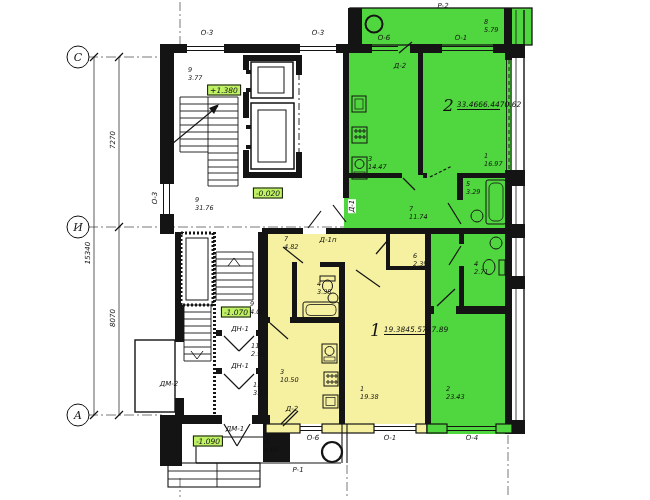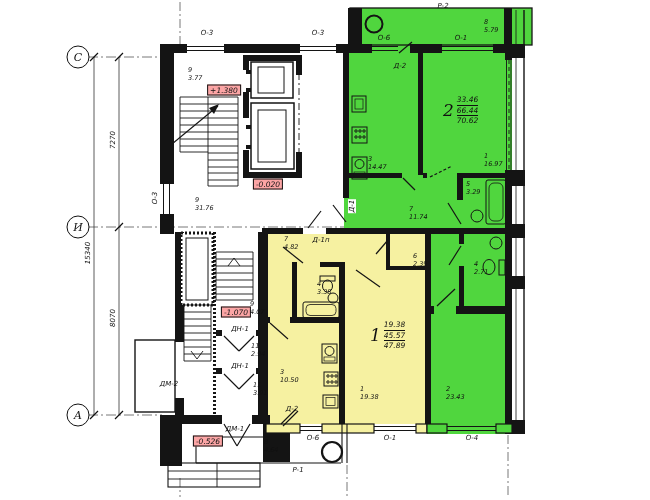--- a/index.html
+++ b/index.html
@@ -3,28 +3,28 @@
 <meta charset="utf-8">
 <style>
   html,body{margin:0;padding:0;background:#fff;}
   .plan{position:relative;width:650px;height:500px;background:#fff;overflow:hidden;
         font-family:"DejaVu Sans",sans-serif;color:#111;}
   .plan svg{position:absolute;left:0;top:0;}
   .lbl{position:absolute;white-space:nowrap;font:italic 7px/8px "DejaVu Sans",sans-serif;color:#111;}
   .op{transform:translate(-50%,-50%);text-align:center;}
   .rot{transform:translate(-50%,-50%) rotate(-90deg);background:#fff;padding:0 1px;}
   .room{display:flex;flex-direction:column;font:italic 6.5px/7.5px "DejaVu Sans",sans-serif;}
-  .ebox{transform:translate(-50%,-50%);border:1px solid #111;background:#fca5a5;
+  .ebox{transform:translate(-50%,-50%);border:1px solid #111;background:#bef264;
         font:italic 7.5px/9px "DejaVu Sans",sans-serif;padding:0 2px;}
   .ax{width:21px;height:21px;border:1.4px solid #111;border-radius:50%;background:#fff;
       transform:translate(-50%,-50%);display:flex;align-items:center;justify-content:center;
       font:italic 11px "DejaVu Serif",serif;}
   .apt{display:flex;align-items:center;gap:3px;}
   .apt-num{font:italic 17px "DejaVu Serif",serif;}
-  .apt-fr{display:flex;flex-direction:column;font:italic 7.5px/9.5px "DejaVu Sans",sans-serif;}
+  .apt-fr{display:flex;flex-direction:row;font:italic 7.5px/9.5px "DejaVu Sans",sans-serif;}
   .apt-fr .f1,.apt-fr .f2{border-bottom:1px solid #111;}
   .fill-apt2{fill:var(--apartment2,#50d63e);}
   .fill-apt1{fill:var(--apartment1,#f6f1a1);}
 </style>
 </head>
 <body>
 
 <div class="plan">
 
 <svg width="650" height="500" viewBox="0 0 650 500">
@@ -247,35 +247,35 @@
 <div class="lbl rot" style="left:113px;top:318px">8070</div>
 
 <div class="lbl op" style="left:443px;top:6px">Р-2</div>
 <div class="lbl op" style="left:207px;top:33px">О-3</div>
 <div class="lbl op" style="left:318px;top:33px">О-3</div>
 <div class="lbl op" style="left:384px;top:38px">О-6</div>
 <div class="lbl op" style="left:461px;top:38px">О-1</div>
 <div class="lbl op" style="left:400px;top:66px">Д-2</div>
 <div class="lbl rot" style="left:155px;top:198px">О-3</div>
 <div class="lbl rot" style="left:352px;top:206px">Д-1</div>
-<div class="lbl op" style="left:321px;top:240px">Д-1п</div>
+<div class="lbl op" style="left:328px;top:240px">Д-1п</div>
 <div class="lbl op" style="left:240px;top:329px">ДН-1</div>
 <div class="lbl op" style="left:240px;top:366px">ДН-1</div>
 <div class="lbl op" style="left:169px;top:384px">ДМ-2</div>
 <div class="lbl op" style="left:235px;top:429px">ДМ-1</div>
 <div class="lbl op" style="left:292px;top:409px">Д-2</div>
 <div class="lbl op" style="left:298px;top:470px">Р-1</div>
 <div class="lbl op" style="left:313px;top:438px">О-6</div>
 <div class="lbl op" style="left:390px;top:438px">О-1</div>
 <div class="lbl op" style="left:472px;top:438px">О-4</div>
 
 <div class="lbl ebox" style="left:224px;top:90px">+1.380</div>
-<div class="lbl ebox" style="left:268px;top:184px">-0.020</div>
+<div class="lbl ebox" style="left:268px;top:193px">-0.020</div>
 <div class="lbl ebox" style="left:236px;top:312px">-1.070</div>
-<div class="lbl ebox" style="left:208px;top:441px">-0.526</div>
+<div class="lbl ebox" style="left:208px;top:441px">-1.090</div>
 
 <div class="lbl room" style="left:188px;top:67px">
       <span>9</span>
       <span>3.77</span>
     </div>
 <div class="lbl room" style="left:195px;top:197px">
       <span>9</span>
       <span>31.76</span>
     </div>
 <div class="lbl room" style="left:484px;top:19px">

